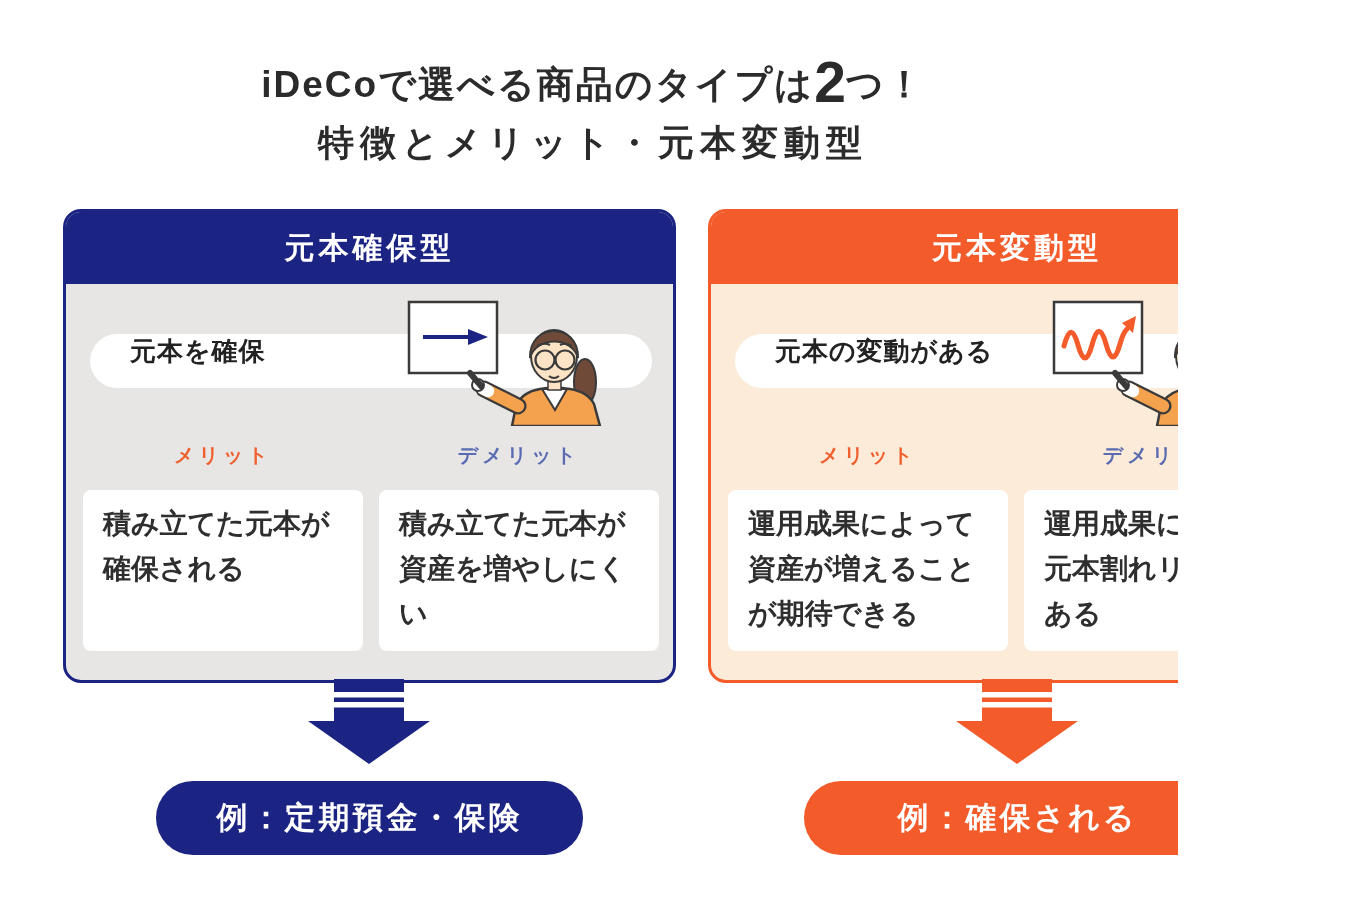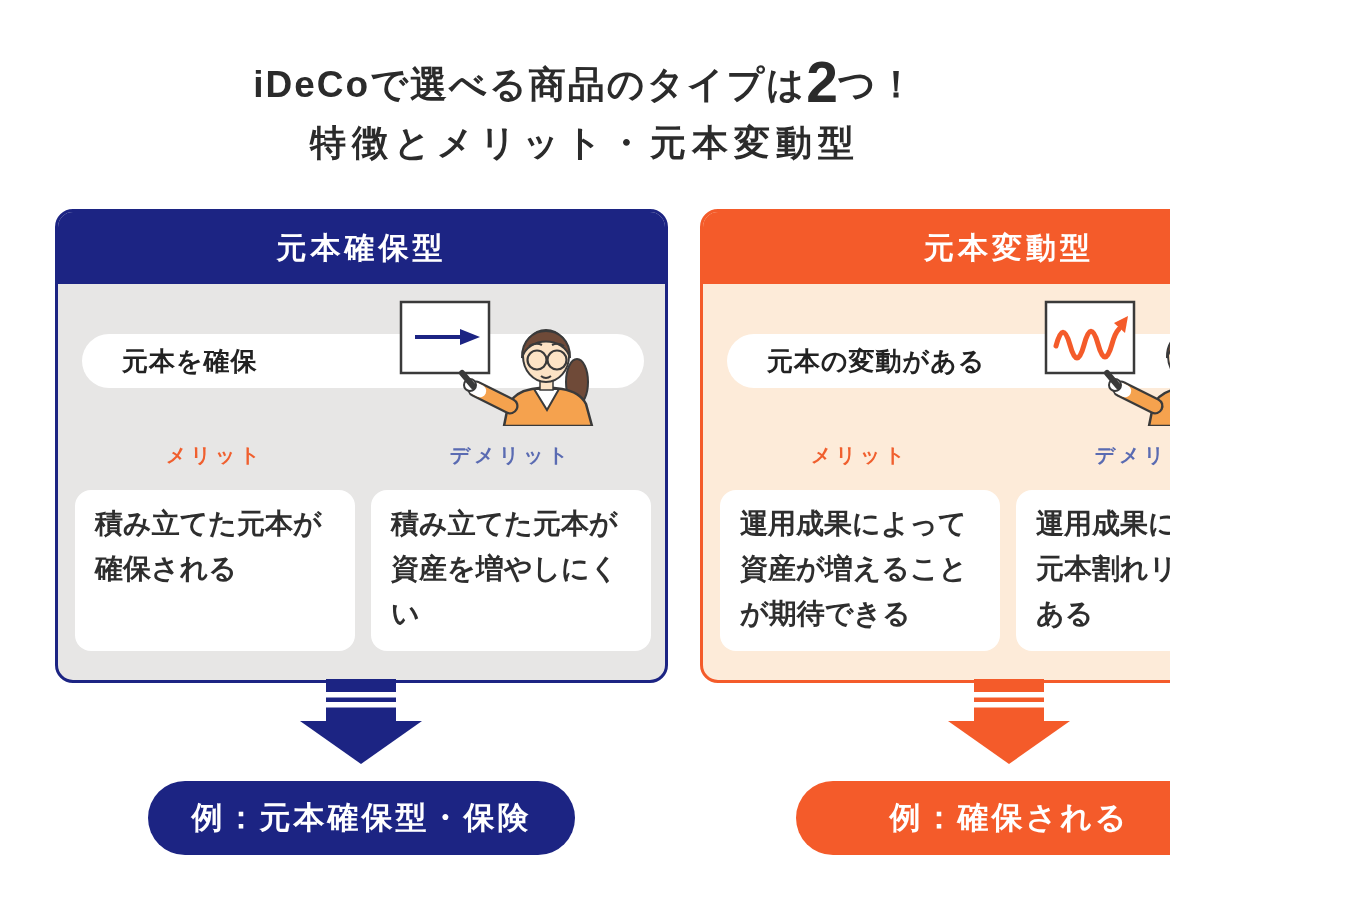--- a/index.html
+++ b/index.html
@@ -1,50 +1,51 @@
 <!DOCTYPE html>
 <html lang="ja"><head>
 <meta charset="utf-8">
 <style>
   html,body { margin:0; padding:0; background:#fff; }
   .canvas {
     position:relative; width:1170px; height:904px; background:#ffffff;
     font-family:"Liberation Sans","DejaVu Sans",sans-serif; overflow:hidden;
     color:#2b2b2b;
+    margin-left:8px;
   }
   
   .title { position:absolute; top:54px; left:0; width:100%; text-align:center; }
   .title-line1 { font-size:37px; font-weight:800; letter-spacing:2px; line-height:1.35; }
   .title-big { font-size:57px; font-weight:800; line-height:1; vertical-align:-5px; letter-spacing:0; }
   .title-line2 { font-size:36px; font-weight:800; letter-spacing:6px; margin-top:8px; }
 
   
   .card { position:absolute; top:209px; height:474px; border-radius:18px;
           border:3px solid; box-sizing:border-box; overflow:hidden; }
   .card--navy   { left:55px;  width:613px; border-color:#1c2483; background:#e7e6e5; }
   .card--orange { left:700px; width:618px; border-color:#f45b2a; background:#fdebd9; }
   .card-header { height:72px; display:flex; align-items:center; justify-content:center;
                  color:#fff; font-size:30px; font-weight:800; letter-spacing:4px; }
   .card--navy   .card-header { background:#1c2483; }
   .card--orange .card-header { background:#f45b2a; }
   .card-body { position:relative; height:396px; }
 
   .feature-pill { position:absolute; left:24px; top:50px; width:562px; height:54px;
-                  background:#fff; border-radius:27px; display:flex; align-items:center;
+                  background:#fff; border-radius:27px; display:flex; 
                   padding-left:40px; box-sizing:border-box; font-size:26px; font-weight:800;
                   color:#222; letter-spacing:1px; z-index:1; }
   .illustration { position:absolute; left:338px; top:10px; width:232px; height:132px; z-index:2; }
 
   .label-merit, .label-demerit { position:absolute; top:158px; width:280px; text-align:center;
                   font-size:20px; font-weight:800; letter-spacing:4px; }
   .label-merit   { left:17px;  color:#f05f2e; }
   .label-demerit { left:313px; color:#5a6bb2; }
 
   .box { position:absolute; top:206px; width:280px; height:161px; background:#fff;
-         border-radius:16px; box-sizing:border-box; padding:12px 14px 0 20px;
+         border-radius:8px; box-sizing:border-box; padding:12px 14px 0 20px;
          font-size:28px; font-weight:800; line-height:1.6; color:#2e2e2e;
          white-space:pre-line; letter-spacing:0; }
   .box-merit   { left:17px; }
   .box-demerit { left:313px; }
 
   
   .down-arrow { position:absolute; top:679px; width:130px; height:85px; }
   .down-arrow--left  { left:296px; }
   .down-arrow--right { left:944px; }
   .down-arrow--left  .arrow-fill  { fill:#1c2483; }
@@ -176,16 +177,16 @@
     <rect class="arrow-gap" x="30" y="13" width="70" height="5.5"></rect>
     <rect class="arrow-gap" x="30" y="23" width="70" height="5.5"></rect>
   </svg>
   <svg class="down-arrow down-arrow--right" viewBox="0 0 130 85">
     <rect class="arrow-fill" x="30" y="0" width="70" height="50"></rect>
     <polygon class="arrow-fill" points="4,42 126,42 65,85"></polygon>
     <rect class="arrow-gap" x="30" y="13" width="70" height="5.5"></rect>
     <rect class="arrow-gap" x="30" y="23" width="70" height="5.5"></rect>
   </svg>
 
-  <div class="example-pill example-pill--left">例：元本確保型・保険</div>
+  <div class="example-pill example-pill--left">例：定期預金・保険</div>
   <div class="example-pill example-pill--right">例：確保される</div>
 
 </div>
 
 </body></html>

